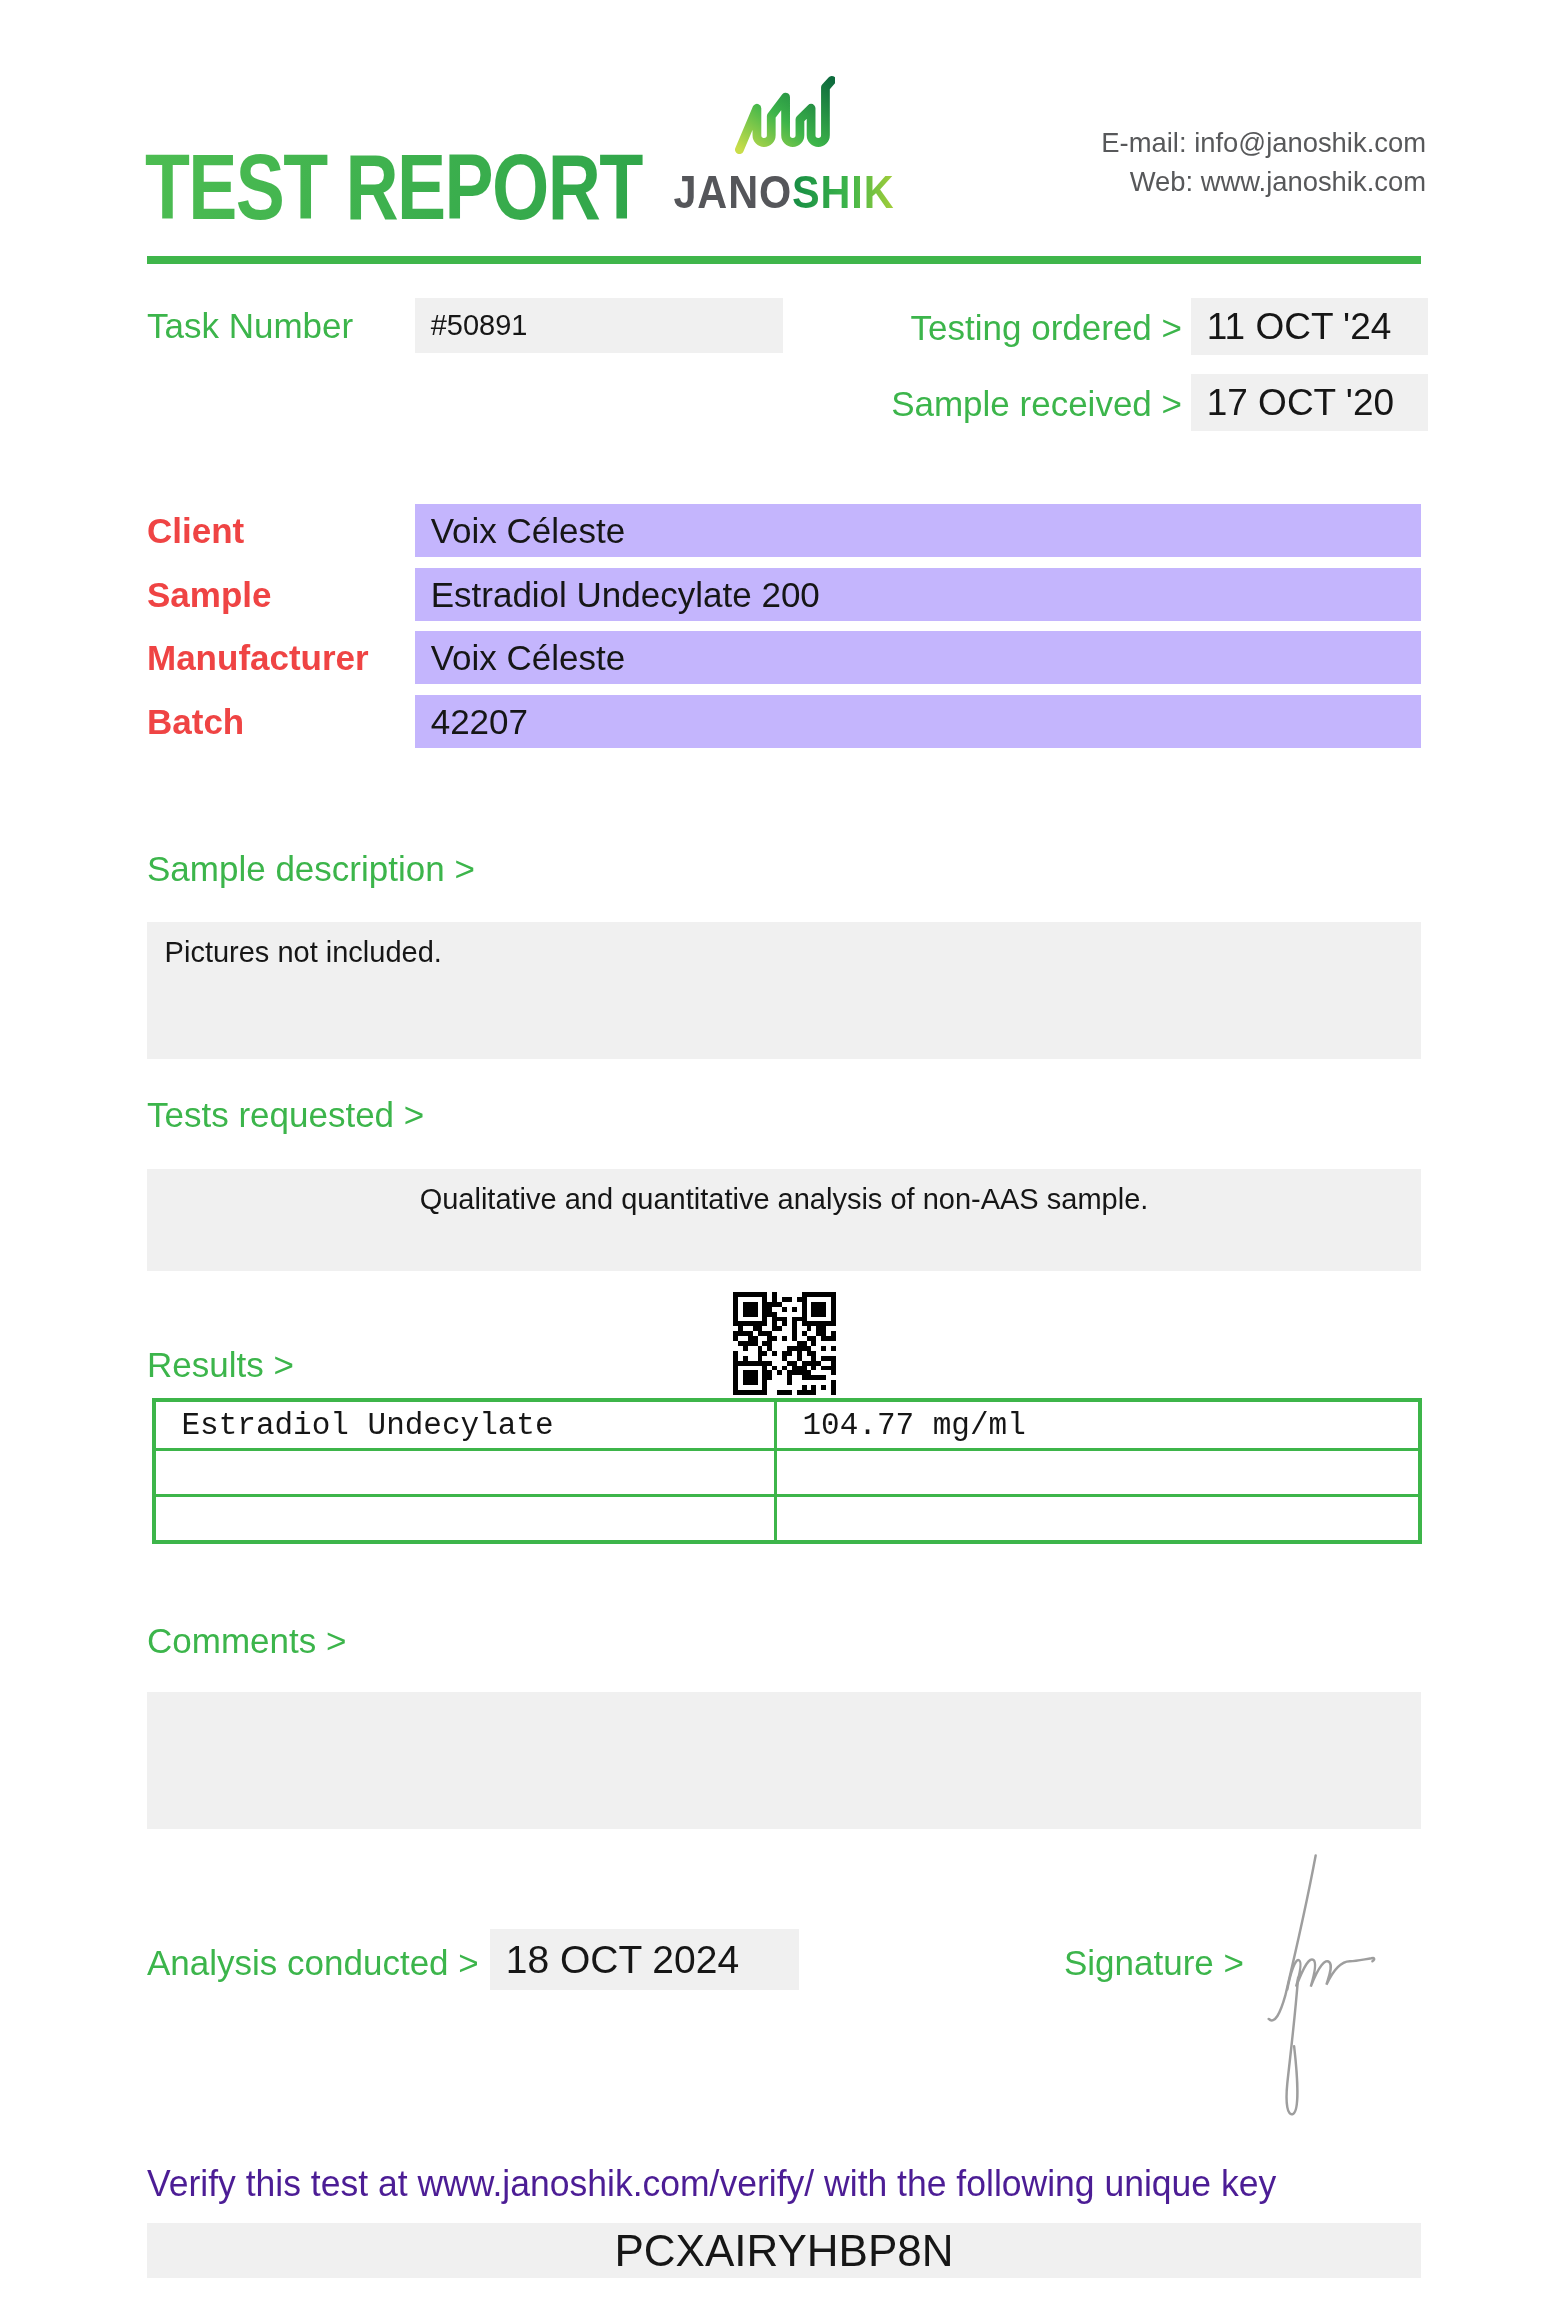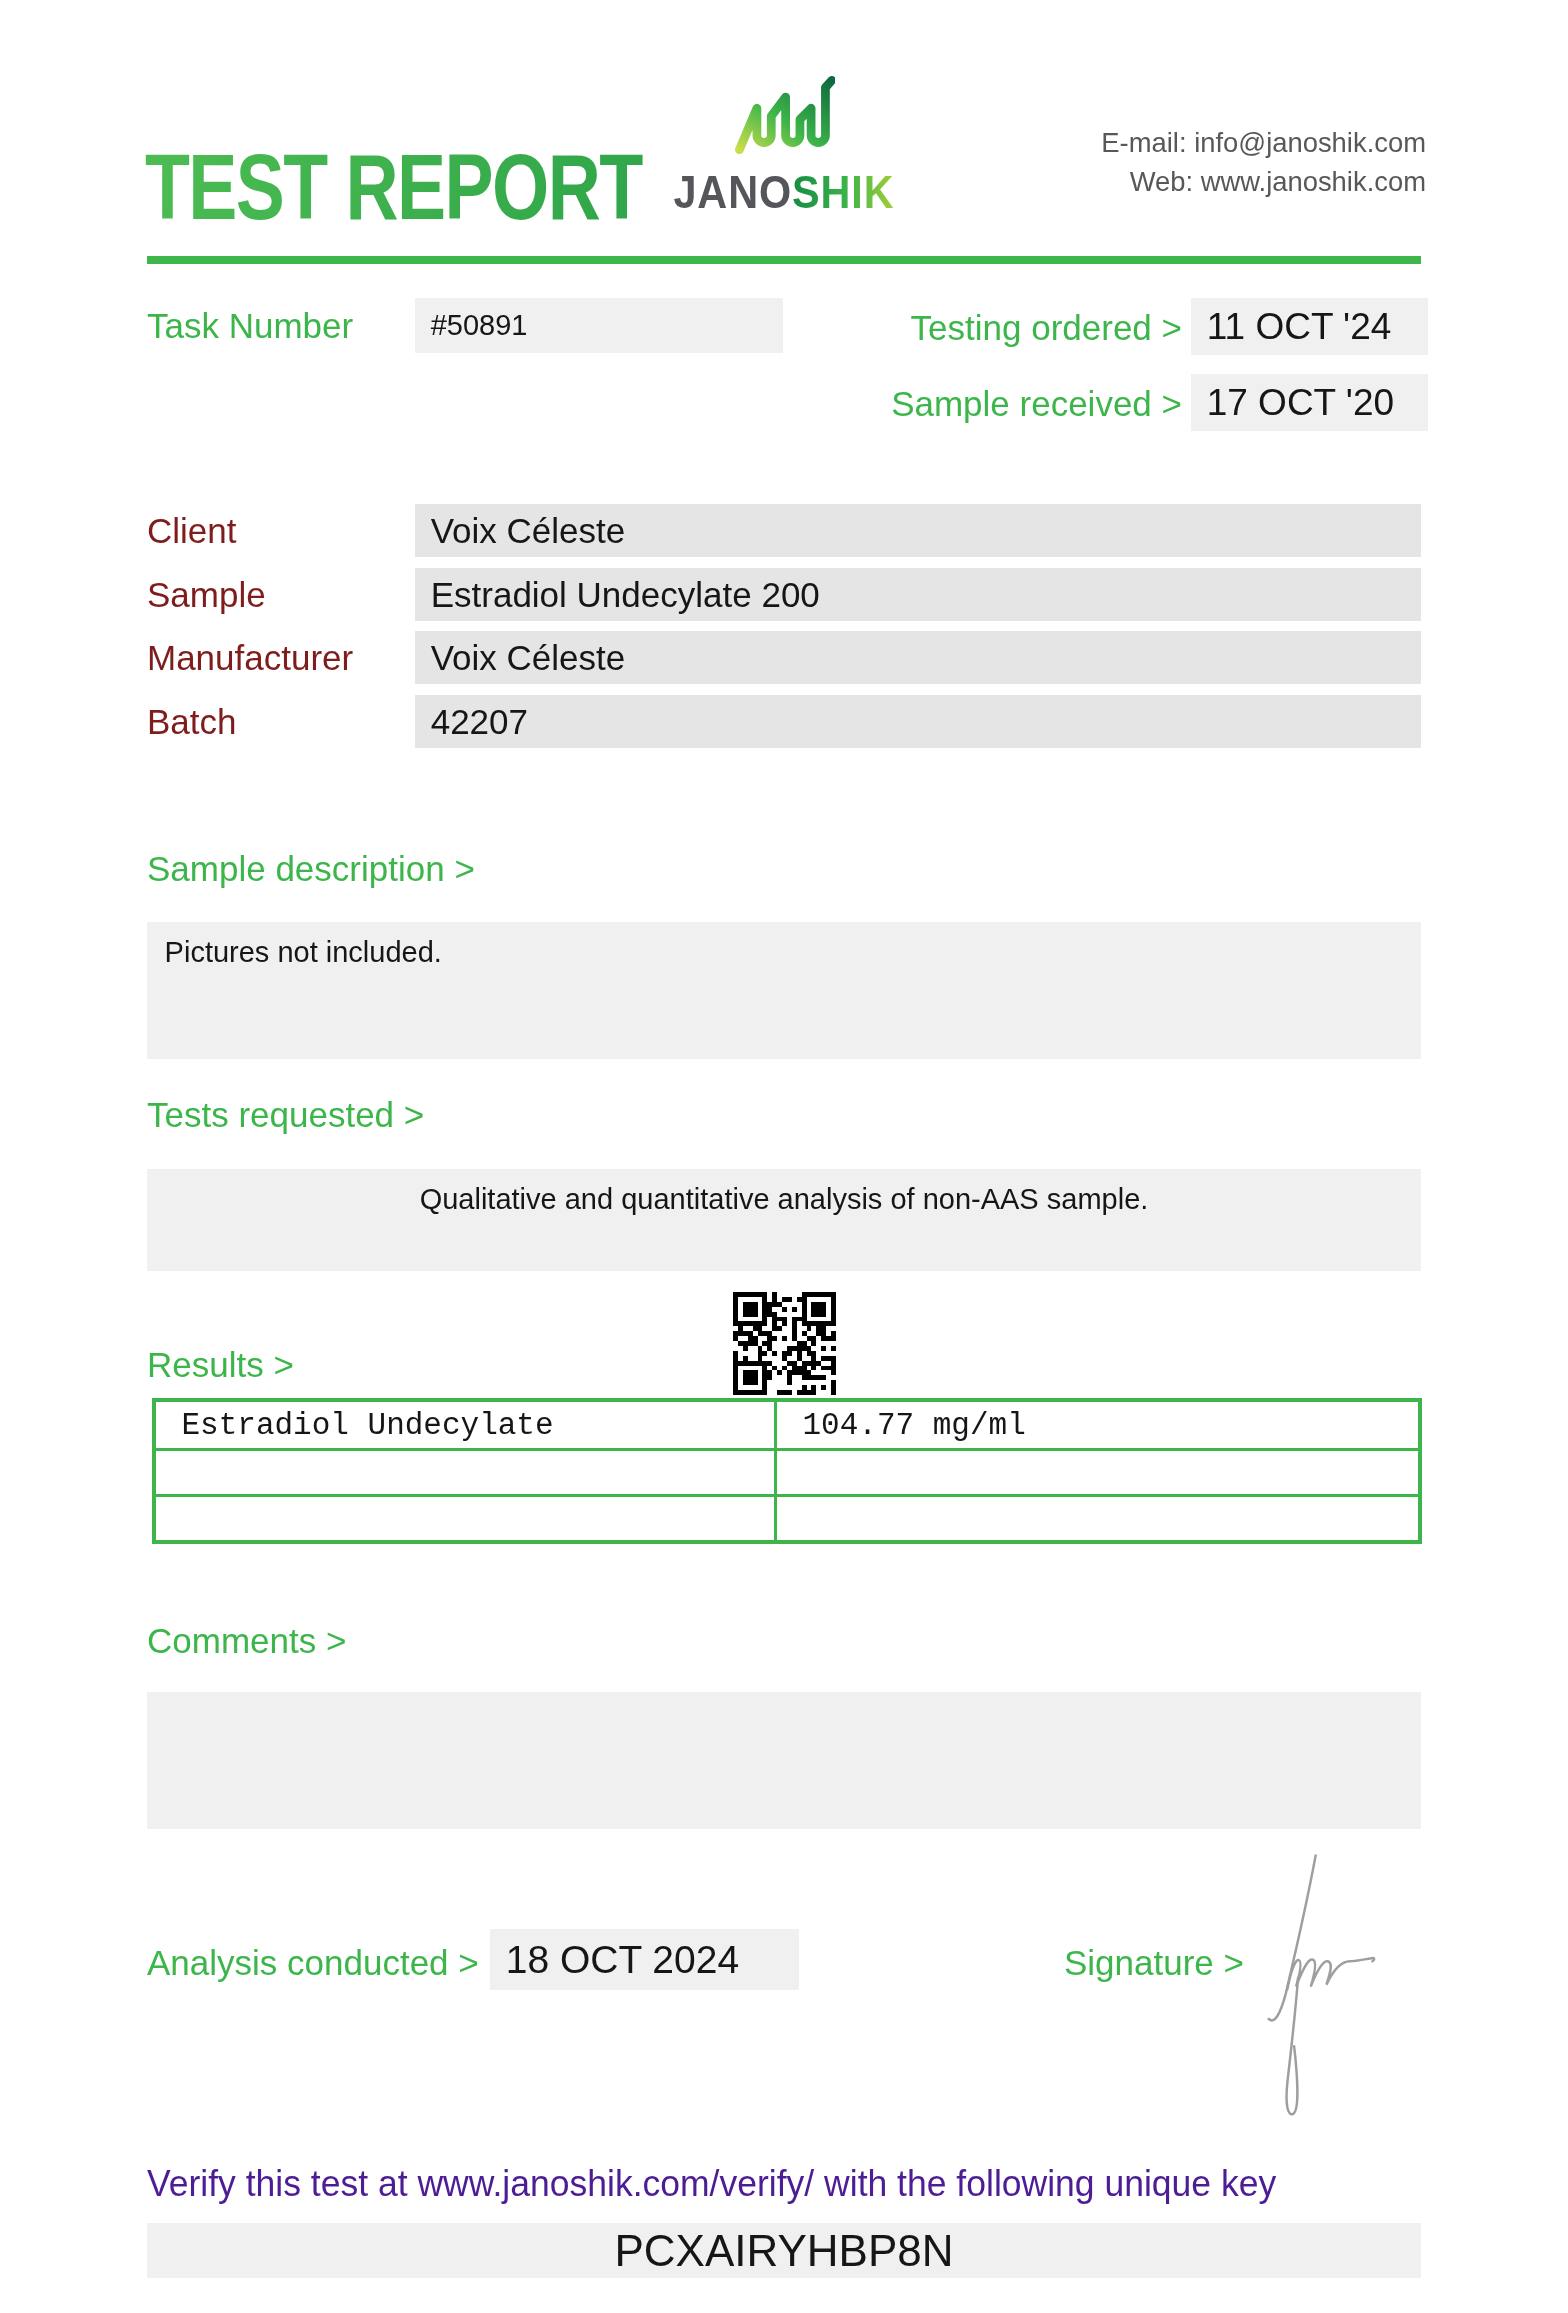--- a/index.html
+++ b/index.html
@@ -32,22 +32,22 @@
   #task-box{left:415px;top:298px;width:368px;height:55px;font-size:29px;line-height:55px;}
   .right-label{position:absolute;left:863px;width:319px;text-align:right;color:#3cb54b;
         font-size:35px;line-height:35px;white-space:nowrap;}
   #ordered-label{top:310px;}
   #received-label{top:386px;}
   #ordered-box{left:1191px;top:298px;width:237px;height:57px;font-size:37px;line-height:57px;}
   #received-box{left:1191px;top:374px;width:237px;height:57px;font-size:37px;line-height:57px;}
 
   
   .info-row{position:absolute;left:0;width:1568px;height:53px;}
-  .info-row .lbl{position:absolute;left:147px;top:8.8px;color:#7f1d1d;font-size:35px;line-height:35px;white-space:nowrap;}
-  .info-row .val{position:absolute;left:415px;right:147px;top:0;height:53px;background:#e5e5e5;
+  .info-row .lbl{position:absolute;left:147px;top:8.8px;color:#ef4444;font-size:35px;line-height:35px;white-space:nowrap;font-weight:bold;}
+  .info-row .val{position:absolute;left:415px;right:147px;top:0;height:53px;background:#c4b5fd;
         font-size:35px;line-height:53px;color:#161616;box-sizing:border-box;padding-left:15.7px;}
 
   
   .section-box{position:absolute;left:147px;right:147px;background:#f0f0f0;color:#161616;
         font-size:29px;line-height:37px;box-sizing:border-box;padding:11.8px 17.6px;margin-top:12px;}
   #sd-heading{left:147px;top:851px;}
   #sd-box{top:910px;height:137px;}
   #tr-heading{left:147px;top:1097px;}
   #tr-box{top:1157px;height:102px;text-align:center;}
   #results-heading{left:147px;top:1347px;}

